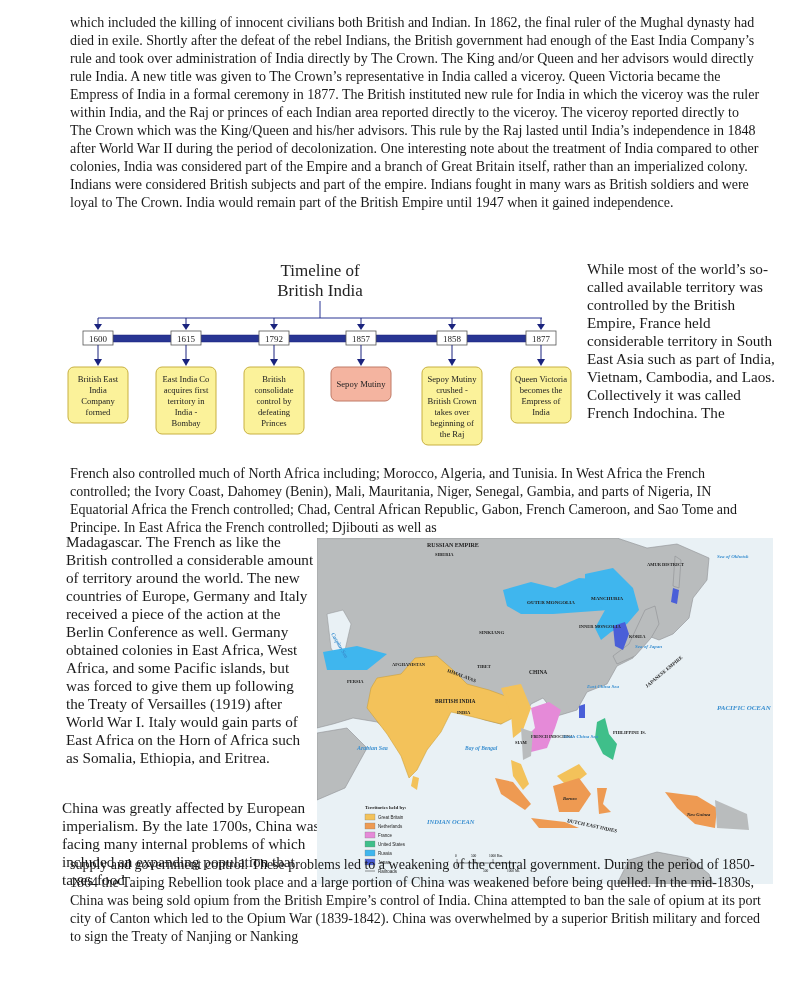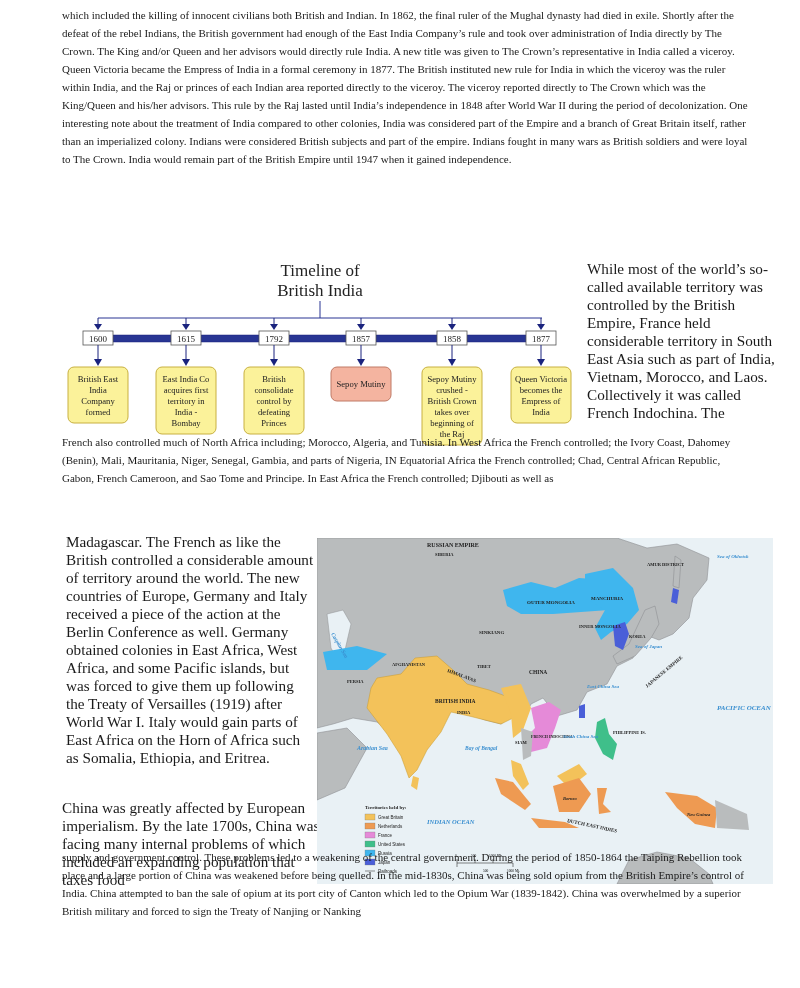--- a/index.html
+++ b/index.html
@@ -1,22 +1,22 @@
 <!DOCTYPE html>
 <html><head>
 <meta charset="utf-8">
 <style>
   html, body { margin:0; padding:0; background:#ffffff; }
   body { width:800px; height:988px; overflow:hidden; position:relative;
          font-family:"Liberation Serif","DejaVu Serif",serif; color:#1a1a1a; }
-  .para { position:absolute; left:62px; font-size:11px; line-height:18px; margin:0; }
+  .para { position:absolute; left:62px; font-size:14px; line-height:18px; margin:8px; }
   #p1 { top:6px; width:690px; }
   #timeline { position:absolute; left:62px; top:256px; width:514px; height:200px; }
   #side1 { position:absolute; left:587px; top:260px; width:196px; font-size:15.2px; line-height:18px; margin:0; }
-  #p2 { top:433px; width:690px; }
+  #p2 { top:457px; width:690px; }
   #side2 { position:absolute; left:62px; top:529px; width:250px; font-size:15.2px; line-height:18px; margin:4px; }
   #side3 { position:absolute; left:62px; top:799px; width:262px; font-size:15.2px; line-height:18px; margin:0; }
   #p3 { top:848px; width:700px; }
   #map { position:absolute; left:317px; top:538px; width:456px; height:346px; background:#e8f0f4; overflow:hidden; }
   .tl-title { font-size:17px; fill:#222; font-family:"Liberation Serif",serif; }
   .tl-year { font-size:9px; fill:#222; font-family:"Liberation Serif",serif; }
   .tl-box-text { font-size:8.6px; fill:#222; font-family:"Liberation Serif",serif; }
   .map-label { font-family:"Liberation Serif",serif; fill:#222; font-weight:bold; }
   .sea-label { font-family:"Liberation Serif",serif; fill:#3a8fd0; font-style:italic; font-weight:bold; }
 </style>
@@ -107,21 +107,21 @@
         <path d="M475,103 L483,103 L479,110 Z" fill="#1a237e"></path>
         <rect x="449" y="111" width="60" height="56" rx="6" fill="#fbf29a" stroke="#c8b040" stroke-width="1"></rect>
         <text x="479" y="125.5" text-anchor="middle" class="tl-box-text">Queen Victoria</text>
         <text x="479" y="136.5" text-anchor="middle" class="tl-box-text">becomes the</text>
         <text x="479" y="147.5" text-anchor="middle" class="tl-box-text">Empress of</text>
         <text x="479" y="158.5" text-anchor="middle" class="tl-box-text">India</text>
       </g>
     </g>
 </svg>
 
-<p id="side1">While most of the world’s so-called available territory was controlled by the British Empire, France held considerable territory in South East Asia such as part of India, Vietnam, Morocco, and Laos. Collectively it was called French Indochina. The</p>
+<p id="side1">While most of the world’s so-called available territory was controlled by the British Empire, France held considerable territory in South East Asia such as part of India, Vietnam, Cambodia, and Laos. Collectively it was called French Indochina. The</p>
 
 <p class="para" id="p2">French also controlled much of North Africa including; Morocco, Algeria, and Tunisia. In West Africa the French controlled; the Ivory Coast, Dahomey (Benin), Mali, Mauritania, Niger, Senegal, Gambia, and parts of Nigeria, IN Equatorial Africa the French controlled; Chad, Central African Republic, Gabon, French Cameroon, and Sao Tome and Principe. In East Africa the French controlled; Djibouti as well as</p>
 
 <p id="side2">Madagascar. The French as like the British controlled a considerable amount of territory around the world. The new countries of Europe, Germany and Italy received a piece of the action at the Berlin Conference as well. Germany obtained colonies in East Africa, West Africa, and some Pacific islands, but was forced to give them up following the Treaty of Versailles (1919) after World War I. Italy would gain parts of East Africa on the Horn of Africa such as Somalia, Ethiopia, and Eritrea.</p>
 
 <p id="side3">China was greatly affected by European imperialism. By the late 1700s, China was facing many internal problems of which included an expanding population that taxes food</p>
 
 <svg id="map" viewBox="0 0 456 346">
 
   <rect x="0" y="0" width="456" height="346" fill="#e9f1f5"></rect>

